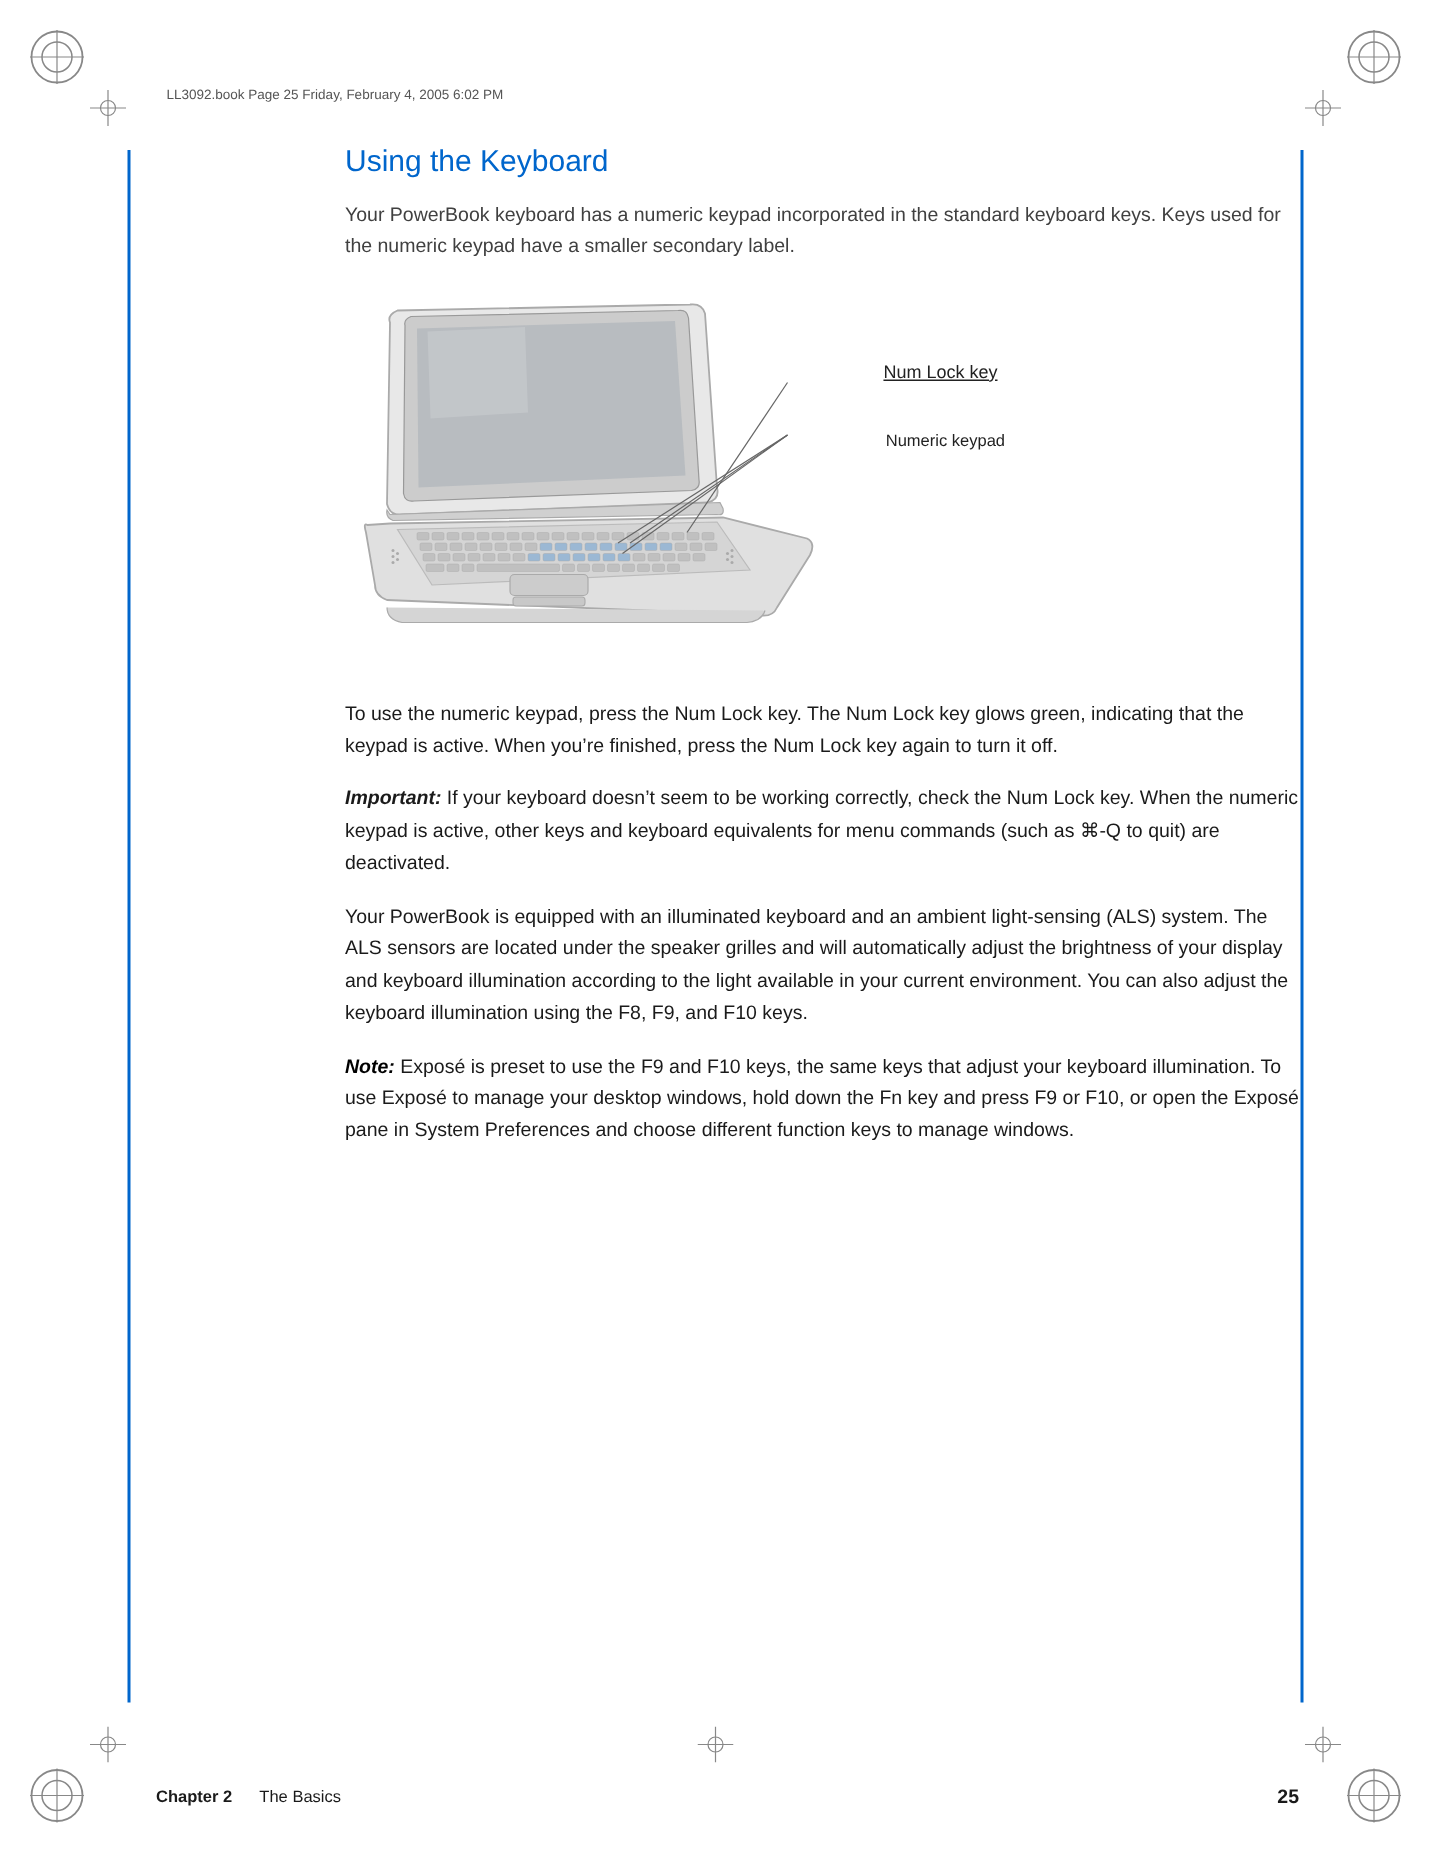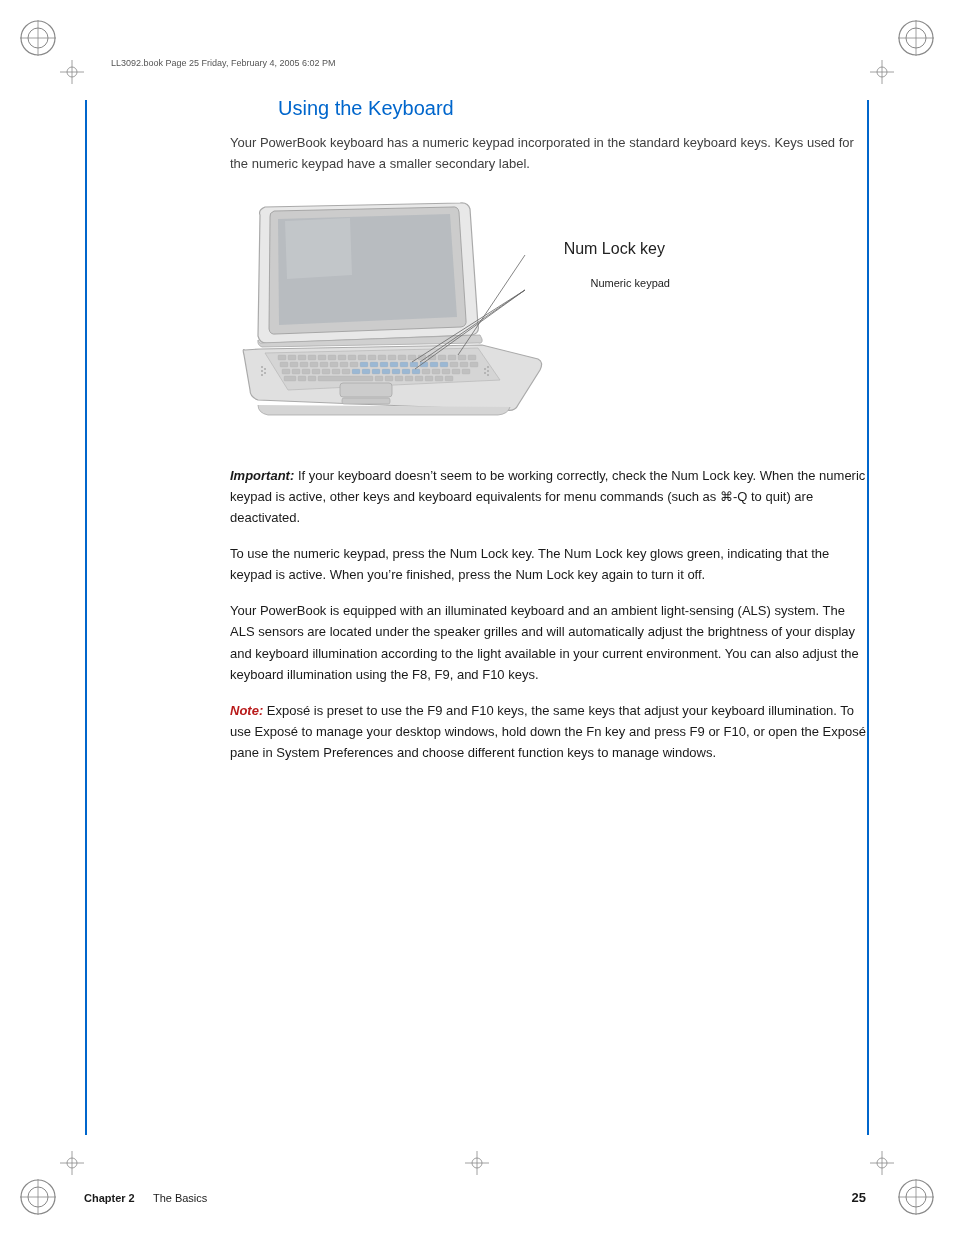--- a/index.html
+++ b/index.html
@@ -73,21 +73,20 @@
       right: 88px;
       bottom: 80px;
     }
 
     .section-title {
       font-size: 20px;
       font-weight: 400;
       color: #0066cc;
       margin-bottom: 12px;
       line-height: 1.3;
-      margin-left: 48px;
     }
 
     .intro-text {
       font-size: 13px;
       line-height: 1.6;
       color: #404040;
       margin-bottom: 20px;
     }
 
     
@@ -117,28 +116,28 @@
 
     .important-label {
       font-style: italic;
       font-weight: bold;
       color: #1a1a1a;
     }
 
     .note-label {
       font-style: italic;
       font-weight: bold;
-      color: #b91c1c;
+      color: #000000;
     }
 
     
     .page-footer {
       position: absolute;
       bottom: 30px;
-      left: 84px;
+      left: 104px;
       right: 88px;
       display: flex;
       justify-content: space-between;
       align-items: center;
       font-size: 11px;
       color: #1a1a1a;
     }
 
     .footer-chapter {
       font-weight: bold;
@@ -376,32 +375,32 @@
         </g>
 
         <line x1="228" y1="160" x2="295" y2="60" stroke="#666" stroke-width="0.8"></line>
 
         <line x1="190" y1="167" x2="295" y2="95" stroke="#666" stroke-width="0.8"></line>
         <line x1="185" y1="174" x2="295" y2="95" stroke="#666" stroke-width="0.8"></line>
         <line x1="182" y1="167" x2="295" y2="95" stroke="#666" stroke-width="0.8"></line>
       </svg>
 
       <div style="position:absolute; top:45px; right:5px; text-align:left;">
-        <span style="font-size:16px; color:#222;">Num Lock key</span>
+        <span style="font-size:12px; color:#222;text-decoration:underline;">Num Lock key</span>
       </div>
-      <div style="position:absolute; top:80px; right:0px; text-align:left;">
+      <div style="position:absolute; top:90px; right:0px; text-align:left;">
         <span style="font-size:11px; color:#222;">Numeric keypad</span>
       </div>
     </div>
 
+    <p class="body-para">To use the numeric keypad, press the Num Lock key. The Num Lock key glows green, indicating that the keypad is active. When you’re finished, press the Num Lock key again to turn it off.</p>
+
     <p class="body-para">
       <span class="important-label">Important:</span><span>  If your keyboard doesn’t seem to be working correctly, check the Num Lock key. When the numeric keypad is active, other keys and keyboard equivalents for menu commands (such as ⌘-Q to quit) are deactivated.</span>
     </p>
-
-    <p class="body-para">To use the numeric keypad, press the Num Lock key. The Num Lock key glows green, indicating that the keypad is active. When you’re finished, press the Num Lock key again to turn it off.</p>
 
     <p class="body-para">Your PowerBook is equipped with an illuminated keyboard and an ambient light-sensing (ALS) system. The ALS sensors are located under the speaker grilles and will automatically adjust the brightness of your display and keyboard illumination according to the light available in your current environment. You can also adjust the keyboard illumination using the F8, F9, and F10 keys.</p>
 
 
 
     <p class="body-para">
       <span class="note-label">Note:</span><span>  Exposé is preset to use the F9 and F10 keys, the same keys that adjust your keyboard illumination. To use Exposé to manage your desktop windows, hold down the Fn key and press F9 or F10, or open the Exposé pane in System Preferences and choose different function keys to manage windows.</span>
     </p>
 
   </div>

